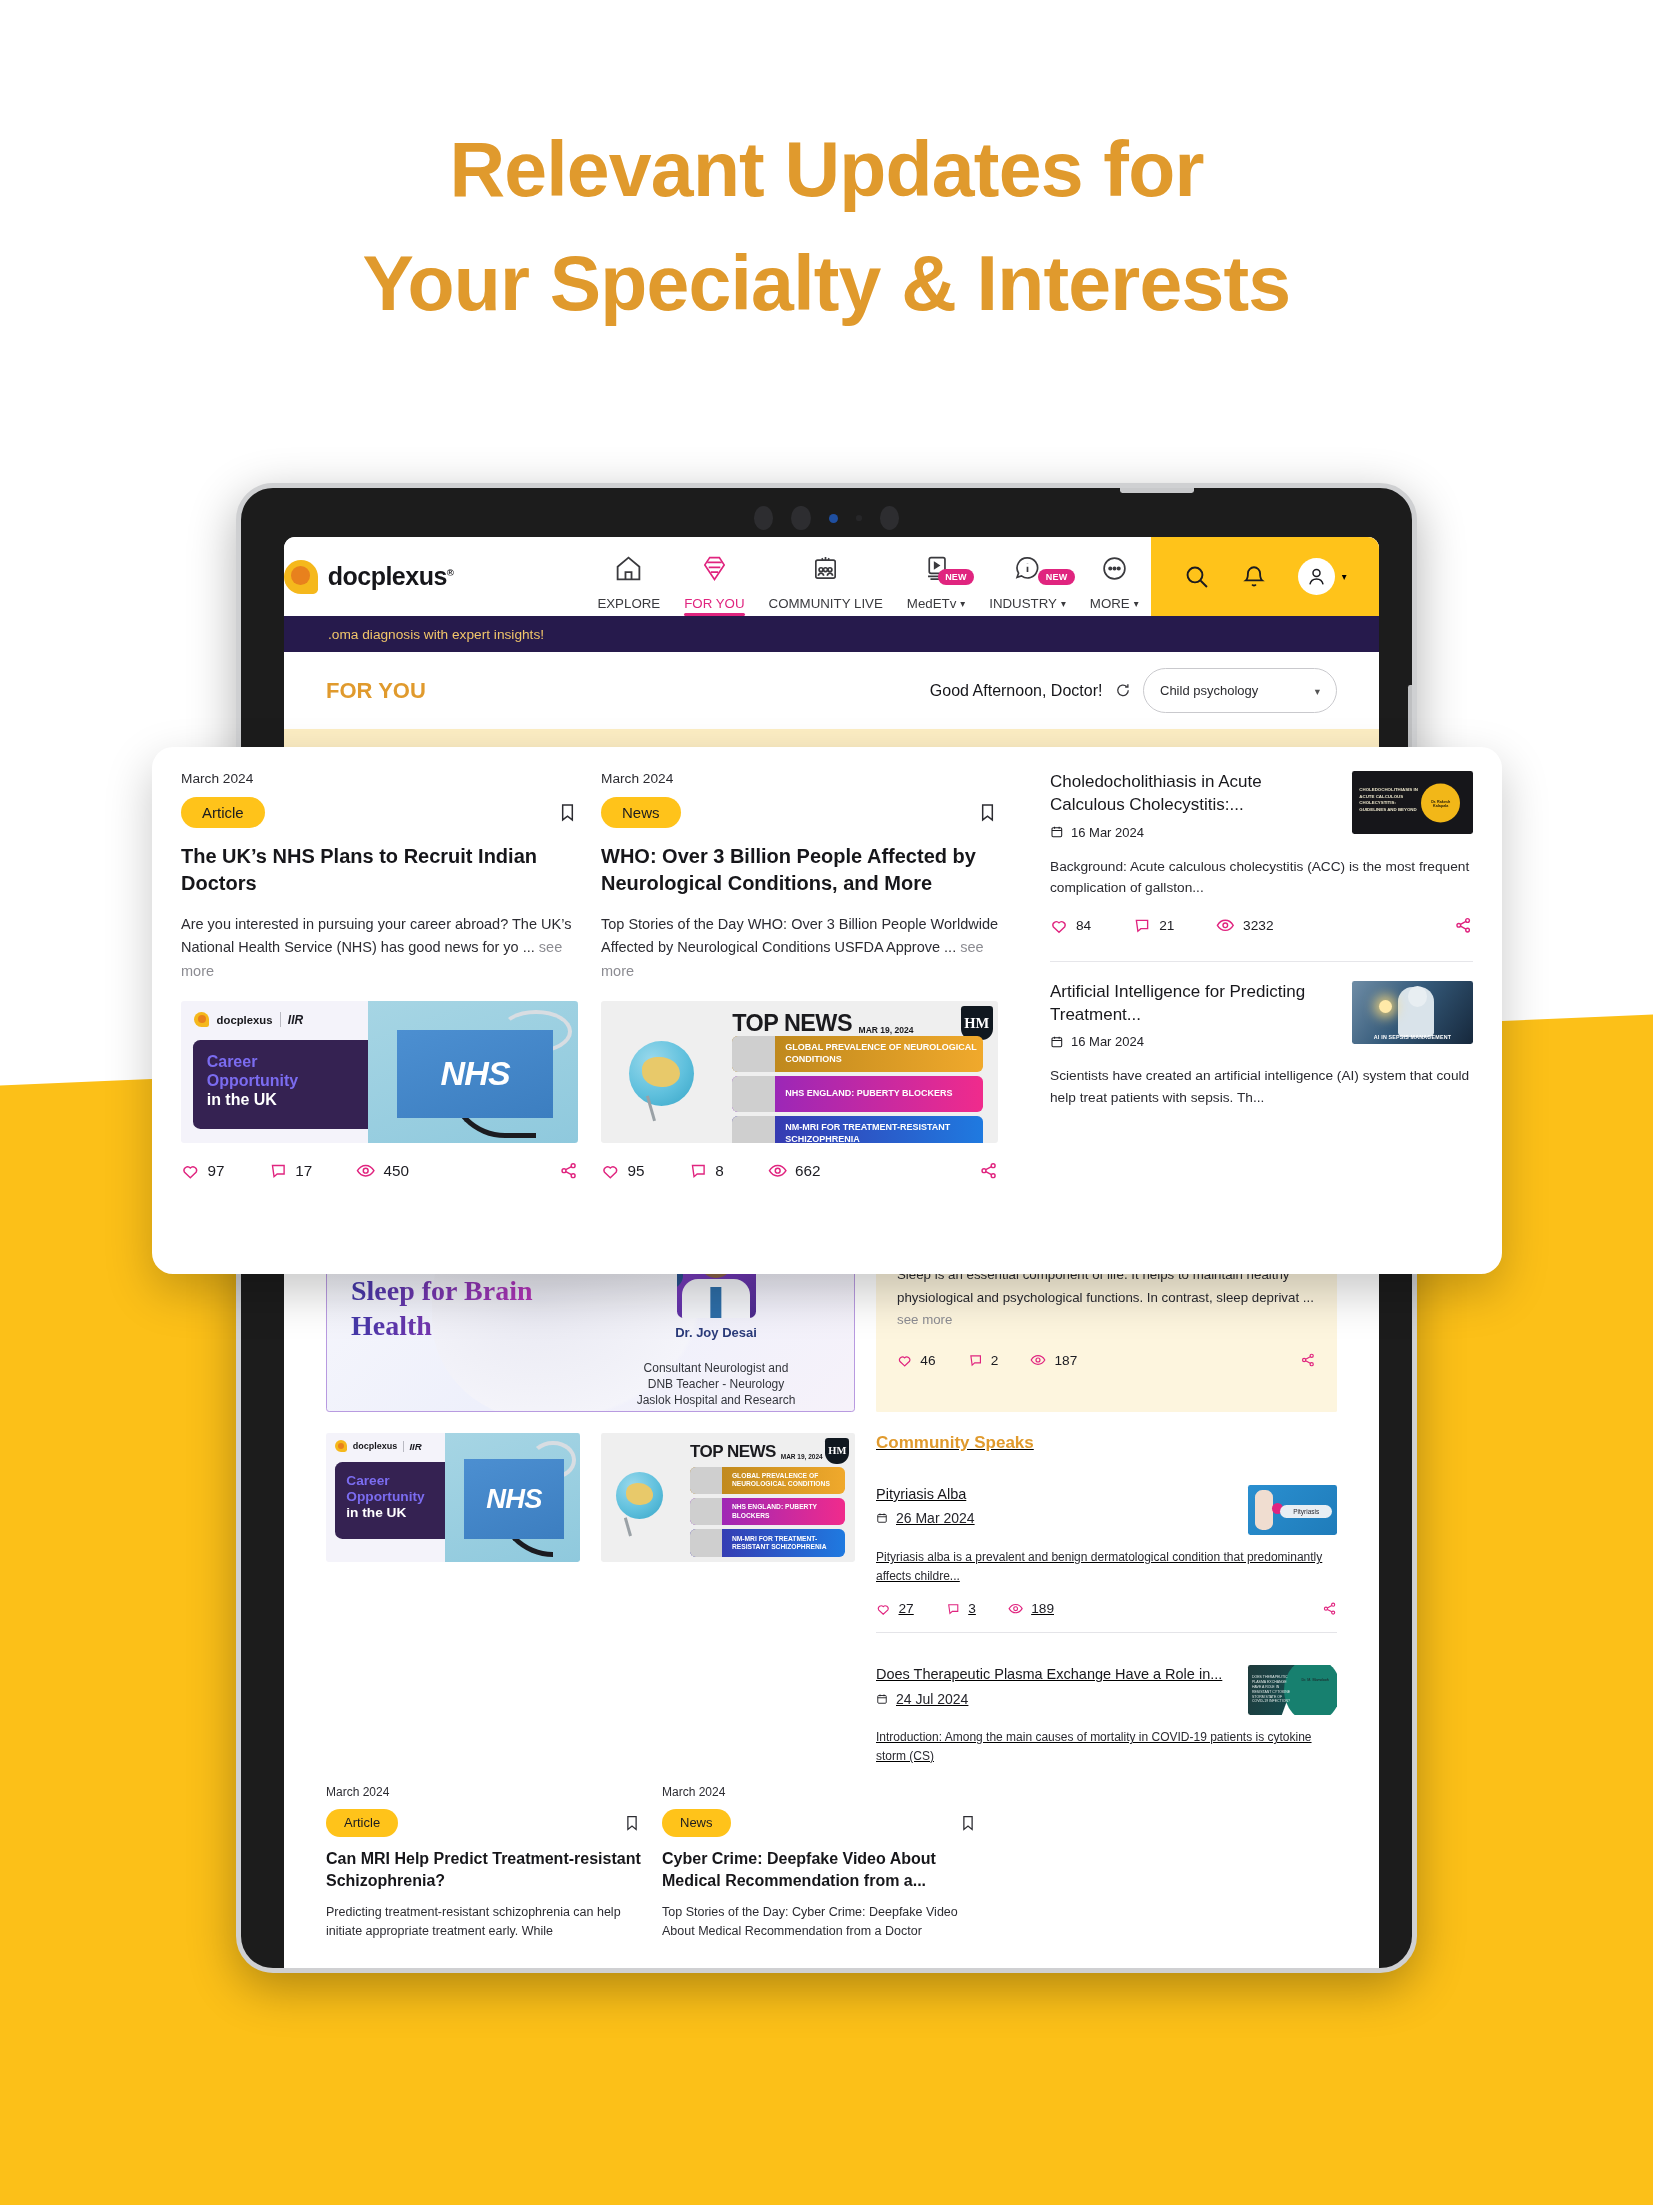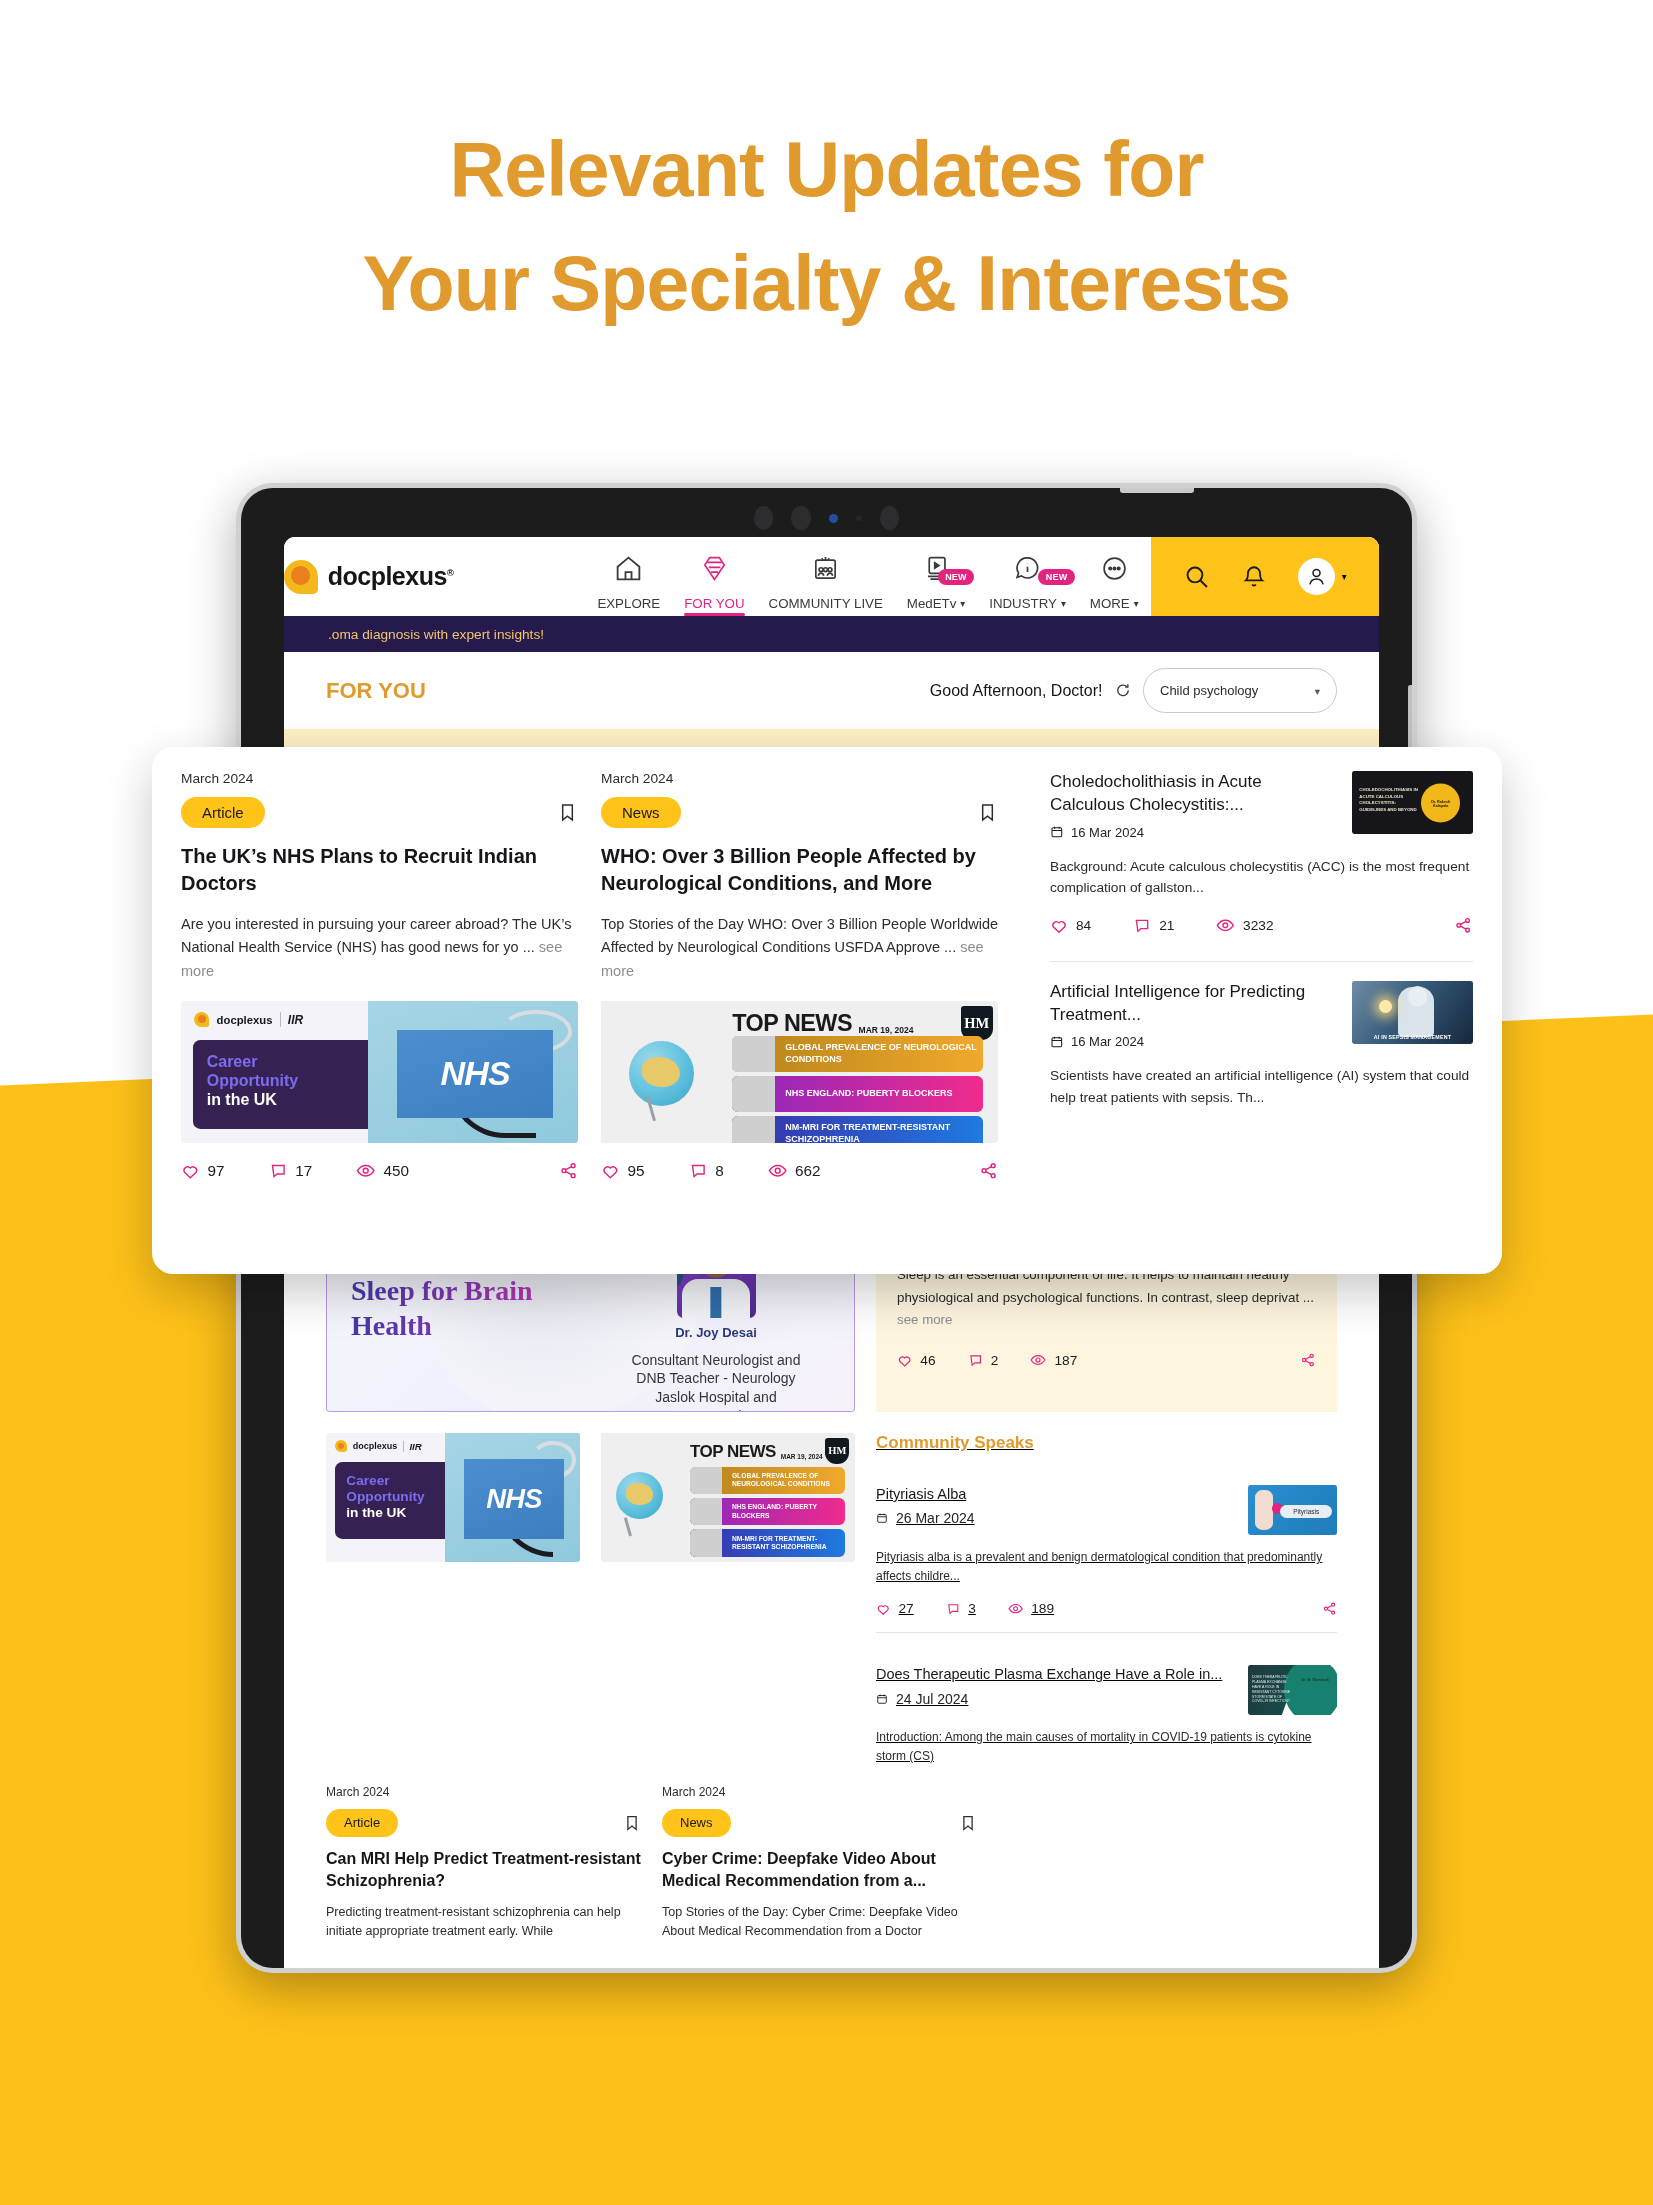--- a/index.html
+++ b/index.html
@@ -210,21 +210,21 @@
   .sleep-doc-photo .tie {
     position:absolute; left:50%; bottom:0; transform:translateX(-50%);
     width:11.3px; height:31px; background:#2e6ea8;
   }
   .mic-badge {
     position:absolute; left:-21px; top:39px; width:27.4px; height:27.4px; border-radius:50%;
     background:#28528e; color:#fff; font-size:12px;
     display:flex; align-items:center; justify-content:center;
   }
   .sleep-doc-name { font-size: 13px; font-weight: 700; color: #2b3b7a; margin-top: 6.5px; }
-  .sleep-doc-role { font-size: 14px; color: #33353c; line-height: 1.34; margin-top: 11px; }
+  .sleep-doc-role { font-size: 12px; color: #33353c; line-height: 1.34; margin-top: 20px; }
 
   .sleep-info {
     flex: 1; background: #fdf5de; padding: 14.5px 21px 13px 21px; border-radius: 1.6px;
     position: relative;
   }
   .si-title { font-size: 16px; color: #18181c; font-weight: 500; }
   .si-date { display:flex; align-items:center; gap:6.5px; margin-top: 9.7px; font-size: 13px; color:#24242a; }
   .si-body { margin-top: 21px; font-size: 13.3px; line-height: 1.68; color: #2a2a30; }
   .seemore { color: #8c8c92; }
   .si-stats { display:flex; align-items:center; gap: 32px; margin-top: 21px; }

